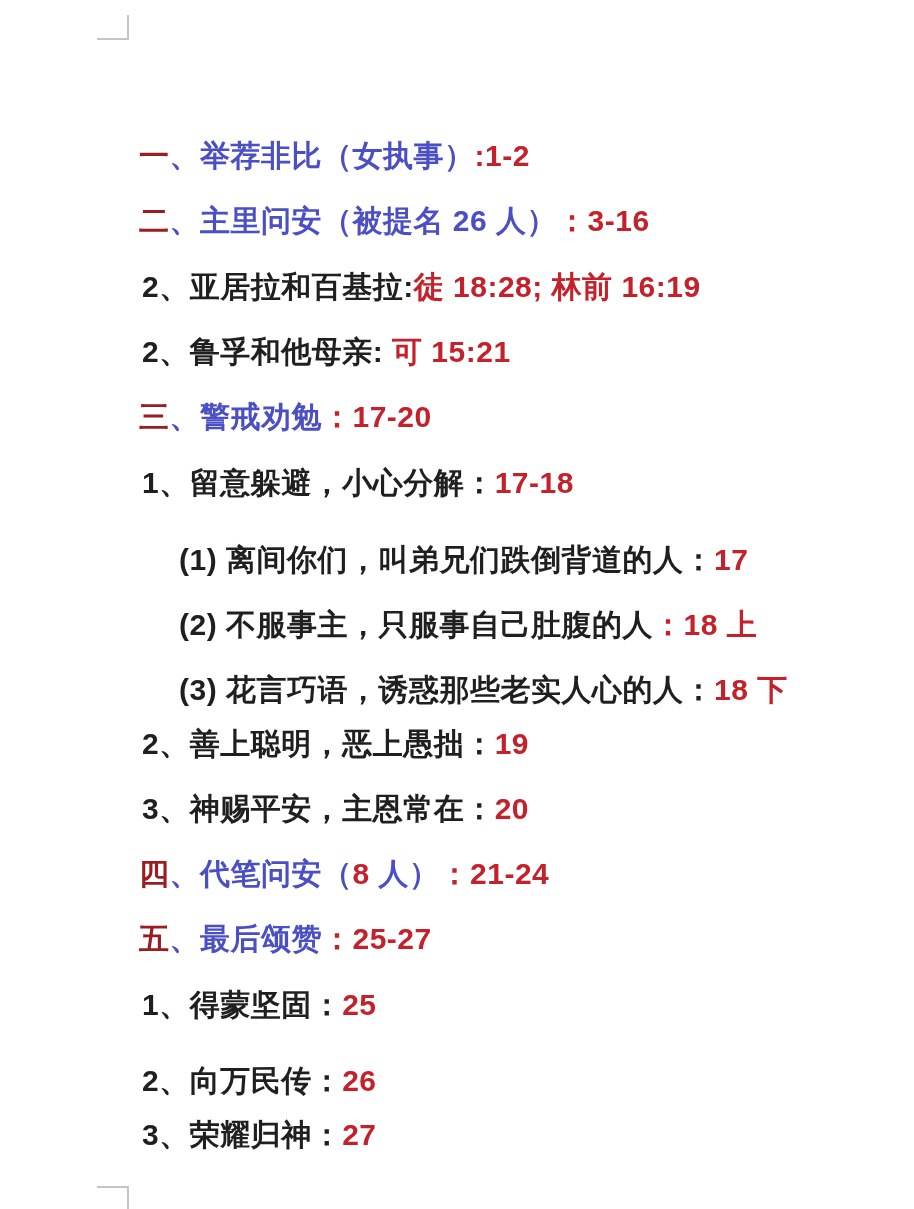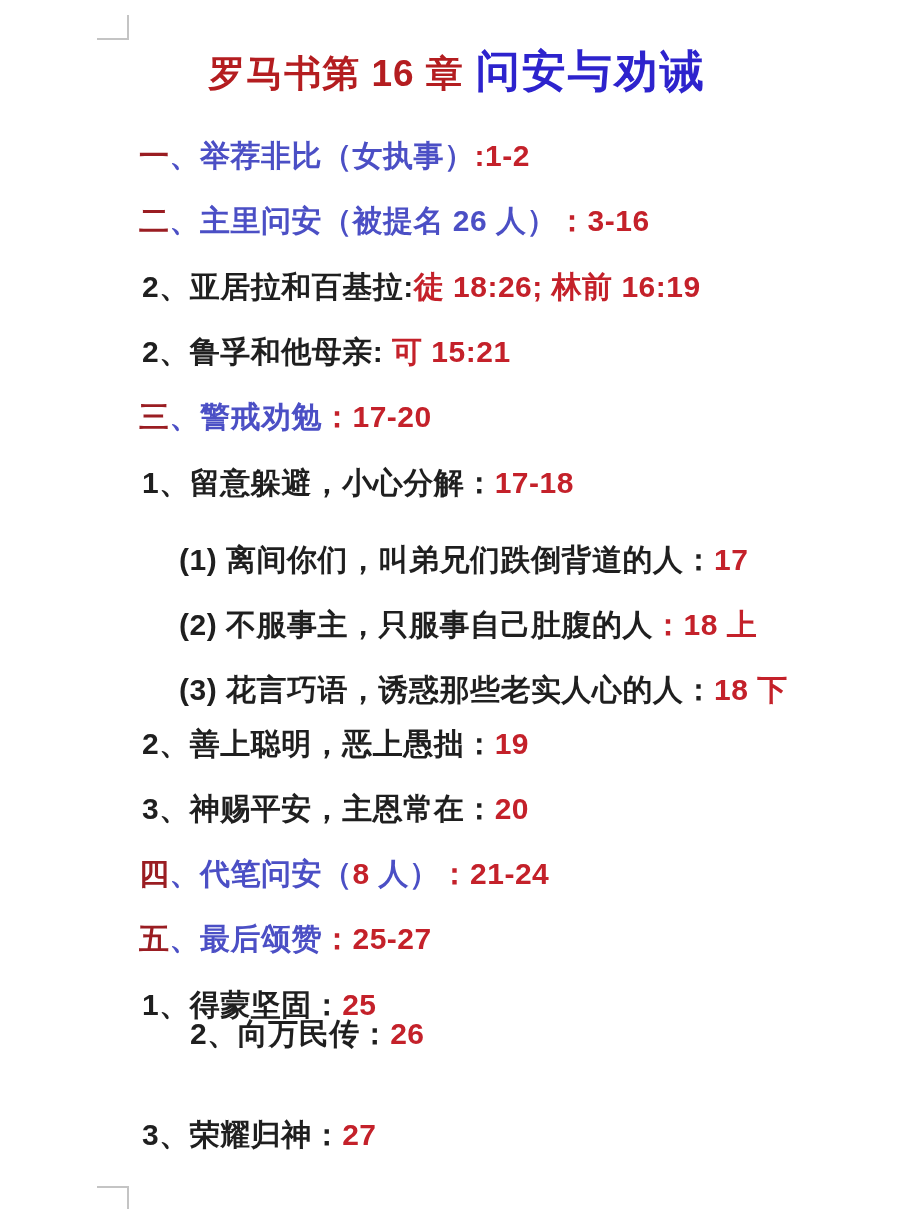--- a/index.html
+++ b/index.html
@@ -53,33 +53,32 @@
   .seg-verse{color:var(--verse-red);}
   .seg-black{color:var(--body-black);}
 </style>
 </head>
 <body>
 
 <div class="page">
   <div class="corner-mark top-left"></div>
   <div class="corner-mark bottom-left"></div>
 
-  <h1 class="title"><span class="t-red">罗马书第 16 章</span><span class="t-blue">问安与劝诫</span></h1>
 
   <div id="outline">
       <div class="row lvl1" style="top: 139px;"><span class="seg-numeral">一</span><span class="seg-blue">、举荐非比（女执事）</span><span class="seg-verse">:1-2</span></div>
       <div class="row lvl1" style="top: 204px;"><span class="seg-numeral">二</span><span class="seg-blue">、主里问安（被提名 26 人）</span><span class="seg-verse">：3-16</span></div>
-      <div class="row lvl2" style="top: 270px;"><span class="seg-black">2、亚居拉和百基拉:</span><span class="seg-verse">徒 18:26; 林前 16:19</span></div>
+      <div class="row lvl2" style="top: 270px;"><span class="seg-black">2、亚居拉和百基拉:</span><span class="seg-verse">徒 18:28; 林前 16:19</span></div>
       <div class="row lvl2" style="top: 335px; text-align: right;"><span class="seg-black">2、鲁孚和他母亲: </span><span class="seg-verse">可 15:21</span></div>
       <div class="row lvl1" style="top: 400px;"><span class="seg-numeral">三</span><span class="seg-blue">、警戒劝勉</span><span class="seg-verse">：17-20</span></div>
       <div class="row lvl2" style="top: 466px;"><span class="seg-black">1、留意躲避，小心分解：</span><span class="seg-verse">17-18</span></div>
       <div class="row lvl3" style="top: 531px;"><span class="seg-black">(1) 离间你们，叫弟兄们跌倒背道的人：</span><span class="seg-verse">17</span></div>
       <div class="row lvl3" style="top: 596px;"><span class="seg-black">(2) 不服事主，只服事自己肚腹的人</span><span class="seg-verse">：18 上</span></div>
       <div class="row lvl3" style="top: 661px;"><span class="seg-black">(3) 花言巧语，诱惑那些老实人心的人：</span><span class="seg-verse">18 下</span></div>
       <div class="row lvl2" style="top: 727px;"><span class="seg-black">2、善上聪明，恶上愚拙：</span><span class="seg-verse">19</span></div>
       <div class="row lvl2" style="top: 792px;"><span class="seg-black">3、神赐平安，主恩常在：</span><span class="seg-verse">20</span></div>
       <div class="row lvl1" style="top: 857px; text-align: center;"><span class="seg-numeral">四</span><span class="seg-blue">、代笔问安（</span><span class="seg-verse">8</span><span class="seg-blue"> 人）</span><span class="seg-verse">：21-24</span></div>
       <div class="row lvl1" style="top: 922px;"><span class="seg-numeral">五</span><span class="seg-blue">、最后颂赞</span><span class="seg-verse">：25-27</span></div>
       <div class="row lvl2" style="top: 988px;"><span class="seg-black">1、得蒙坚固：</span><span class="seg-verse">25</span></div>
-      <div class="row lvl2" style="top: 1017px; margin-left: 48px;"><span class="seg-black">2、向万民传：</span><span class="seg-verse">26</span></div>
+      <div class="row lvl2" style="top: 1064px;"><span class="seg-black">2、向万民传：</span><span class="seg-verse">26</span></div>
       <div class="row lvl2" style="top: 1118px;"><span class="seg-black">3、荣耀归神：</span><span class="seg-verse">27</span></div>
     </div>
 </div>
 
 </body></html>

